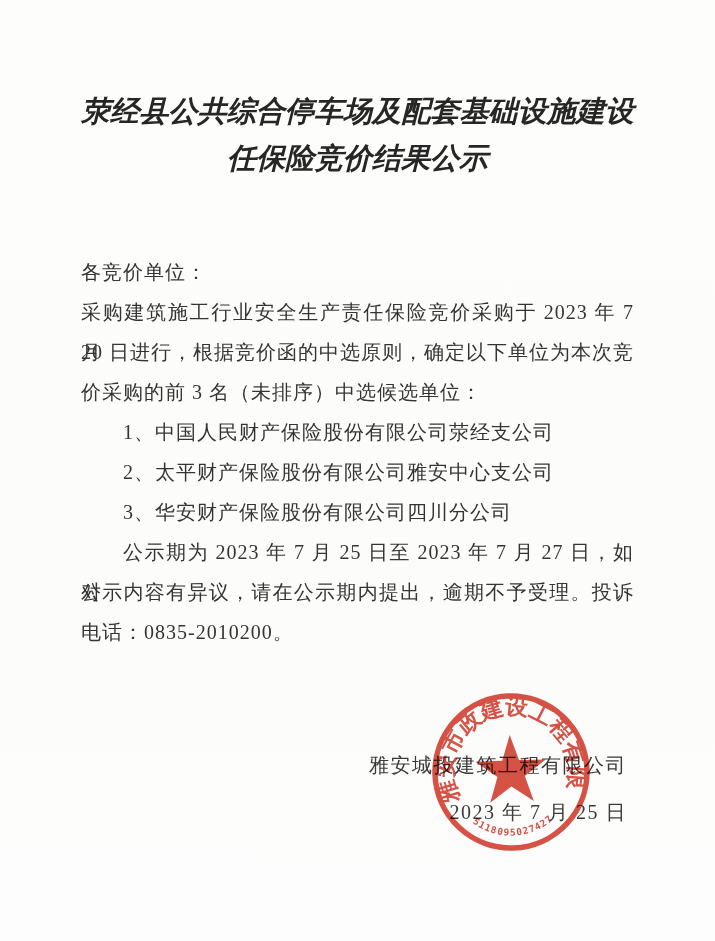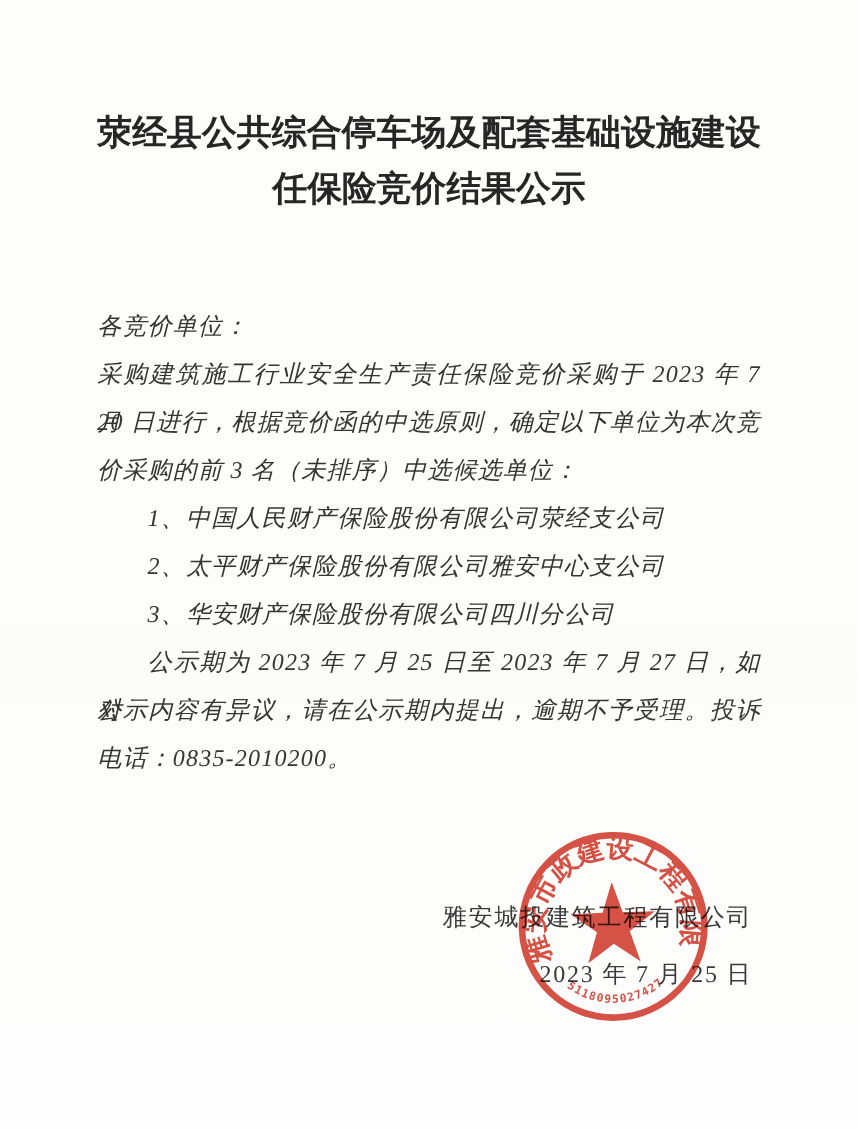--- a/index.html
+++ b/index.html
@@ -18,32 +18,31 @@
   
   .title-block {
     position: absolute;
     top: 88px; left: 81px; right: 81px;
     font-family: "Liberation Sans", "DejaVu Sans", sans-serif;
     font-weight: bold;
     font-size: 29px;
     color: #262626;
     line-height: 47px;
   }
-  .title-line { width: 100%; }
+  .title-line { width: 100%; font-style: italic; }
   .title-line.fill { text-align: justify; text-align-last: justify; }
   .title-line.center { text-align: center; }
 
   
   .body-block {
     position: absolute;
     top: 252px; left: 81px; right: 81px;
     font-size: 20px;
     color: #343434;
     letter-spacing: 1px;
-    font-style: italic;
   }
   .body-line {
     height: 40px; line-height: 40px;
     white-space: nowrap;
     overflow: visible;
   }
   .body-line.justify {
     white-space: normal;
     text-align: justify;
     text-align-last: justify;

